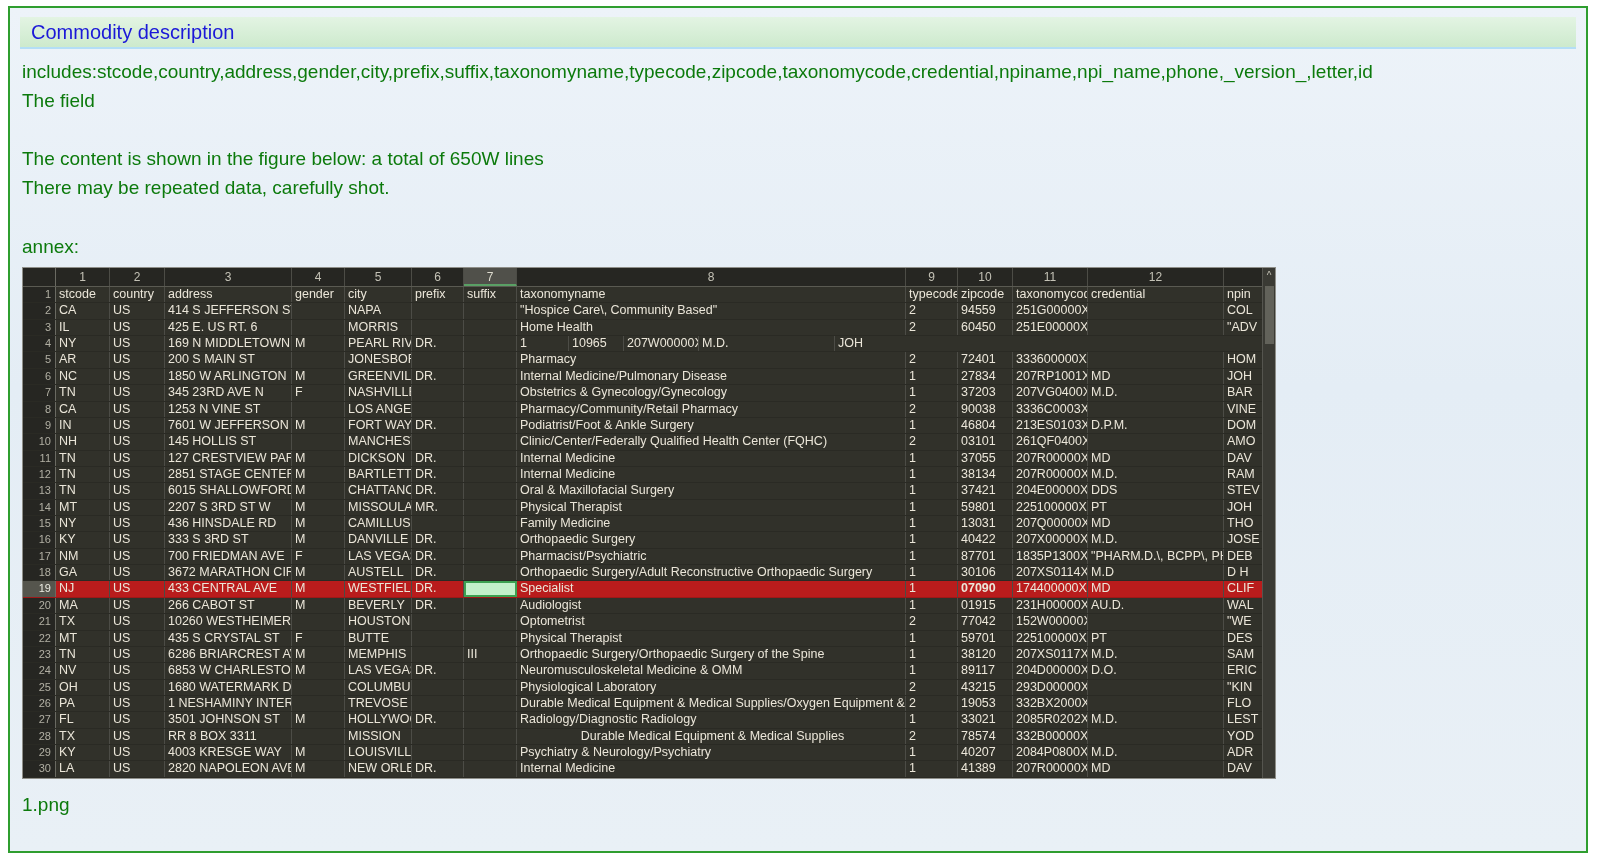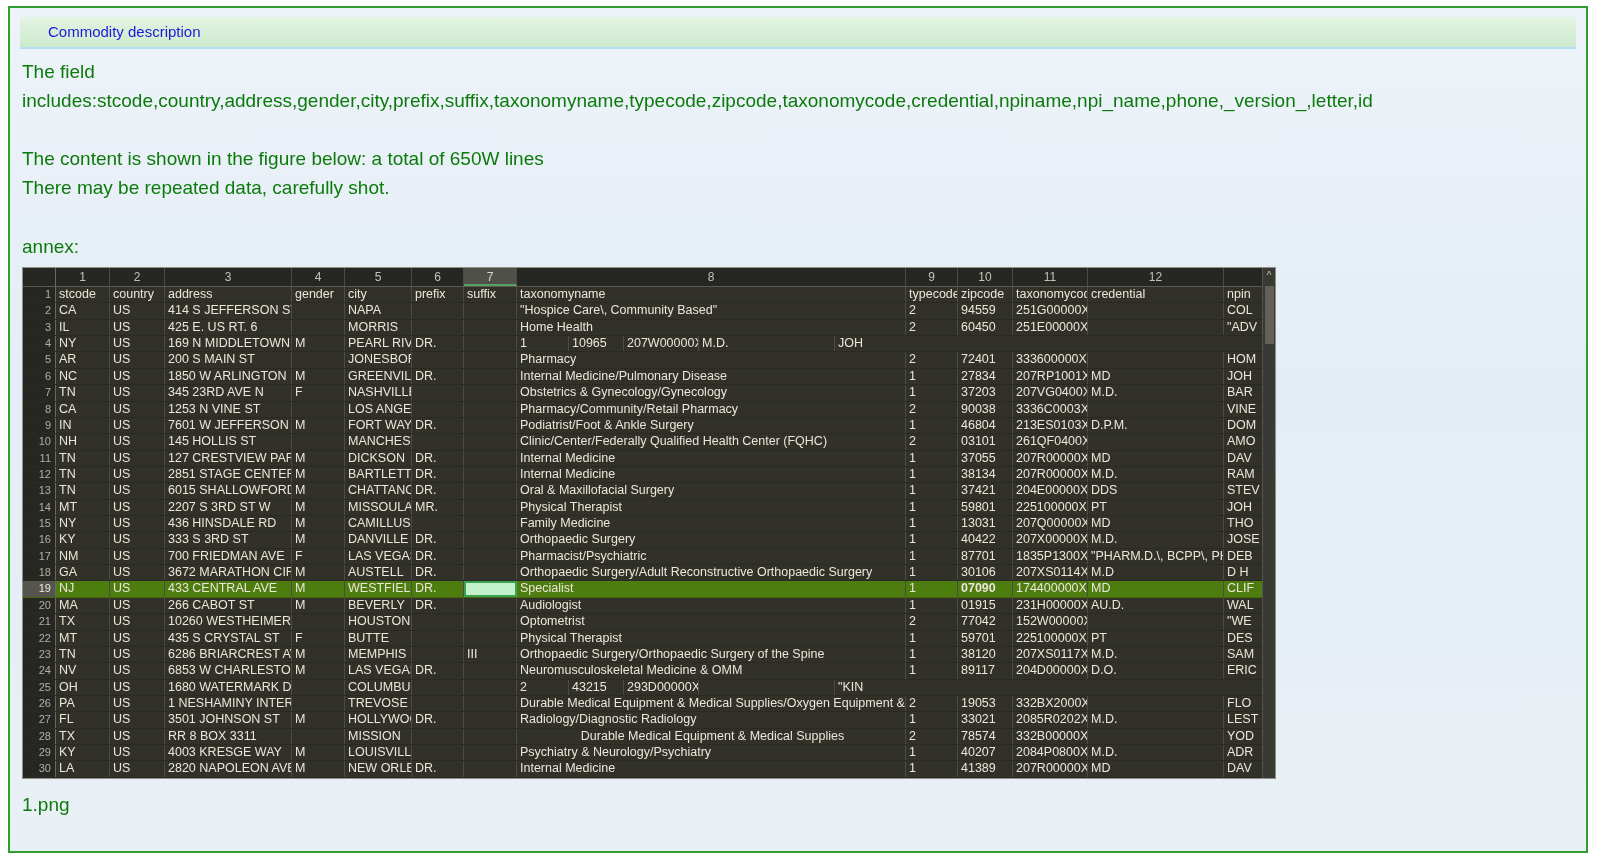--- a/index.html
+++ b/index.html
@@ -1,36 +1,36 @@
 <!DOCTYPE html>
 <html><head>
 <meta charset="utf-8">
 <style>
   html,body{margin:0;padding:0;background:#ffffff;font-family:"Liberation Sans",sans-serif;}
   .viewport{position:relative;width:1603px;height:865px;overflow:hidden;background:#ffffff;}
   .page{position:absolute;top:6px;left:8px;width:1580px;height:847px;border:2px solid #2f9e2f;
         background:linear-gradient(180deg,#edf3f9 0%,#e4edf5 45%,#e9f0f6 100%);box-sizing:border-box;}
   .titlebar{margin:9px 10px 0 10px;height:30px;background:linear-gradient(180deg,#e3f4e3,#cdeacd);
             border-bottom:2px solid #b4def6;}
-  .titlebar .title{color:#1b18d8;font-size:15px;line-height:30px;padding-left:28px;}
+  .titlebar .title{color:#1b18d8;font-size:20px;line-height:30px;padding-left:11px;}
   .desc{margin:8px 10px 0 12px;color:#0c7a0c;font-size:19px;}
   .desc div{height:29px;line-height:29px;white-space:nowrap;}
   .annex{margin:30px 0 0 12px;color:#0c7a0c;font-size:19px;height:29px;line-height:29px;}
   .caption{margin:11px 0 0 12px;color:#0c7a0c;font-size:19px;height:29px;line-height:29px;}
 
   
   .sheet{position:relative;margin:6px 0 0 12px;width:1254px;border:1px solid #8f8f89;
          background:#31312a;box-sizing:border-box;padding-right:13px;}
   .colhead{display:flex;height:18px;background:#262622;border-bottom:1px solid #5a5a52;}
   .colhead .gut0{width:33px;border-right:1px solid #6a6a62;box-sizing:border-box;}
   .cn{flex-shrink:0;border-right:1px solid #4c4c46;color:#c4c2b6;font-size:12px;text-align:center;
       line-height:18px;box-sizing:border-box;overflow:hidden;}
   .cn.active-col{background:#50504a;border-bottom:2px solid #5aa065;color:#dddbce;}
   .srow{display:flex;height:16.37px;border-bottom:1px solid rgba(0,0,0,0.14);box-sizing:border-box;}
-  .srow.active-row{background:#4d7c0f;}
+  .srow.active-row{background:#b91c1c;}
   .gut{width:33px;flex-shrink:0;background:#262622;color:#b2b0a4;font-size:11px;text-align:right;
        padding-right:4px;border-right:1px solid #6a6a62;box-sizing:border-box;line-height:15.5px;overflow:hidden;}
   .gut.active-gut{background:#55554d;color:#ececE2;}
   .cell{flex-shrink:0;border-right:1px solid #4c4c46;overflow:hidden;white-space:nowrap;color:#ebe6d9;
         font-size:12.5px;line-height:15.5px;padding-left:3px;box-sizing:border-box;}
   .cell.active-cell{background:#c3f1cb;color:#1d4d28;outline:2px solid #3da152;outline-offset:-2px;}
   .scrollbar{position:absolute;top:0;right:0;bottom:0;width:13px;background:#3a3a34;
              border-left:1px solid #55554f;box-sizing:border-box;}
   .scroll-up{height:16px;color:#c6c4b8;font-size:10px;text-align:center;line-height:16px;}
   .scroll-thumb{position:absolute;top:18px;left:2px;width:9px;height:58px;background:#62625a;}
@@ -39,22 +39,22 @@
 <body>
 
 <div class="viewport">
   <div class="page">
 
     <div class="titlebar">
       <div class="title">Commodity description</div>
     </div>
 
     <div class="desc">
+      <div>includes:stcode,country,address,gender,city,prefix,suffix,taxonomyname,typecode,zipcode,taxonomycode,credential,npiname,npi_name,phone,_version_,letter,id</div>
       <div>The field</div>
-      <div>includes:stcode,country,address,gender,city,prefix,suffix,taxonomyname,typecode,zipcode,taxonomycode,credential,npiname,npi_name,phone,_version_,letter,id</div>
       <div></div>
       <div>The content is shown in the figure below: a total of 650W lines</div>
       <div>There may be repeated data, carefully shot.</div>
     </div>
 
     <div class="annex">annex:</div>
 
     <div class="sheet">
       <div class="colhead">
         <div class="gut0"></div>
@@ -458,20 +458,21 @@
           </div>
           <div class="srow">
             <div class="gut">25</div>
             <div class="cell" style="width: 54px;">OH</div>
             <div class="cell" style="width: 55px;">US</div>
             <div class="cell" style="width: 127px;">1680 WATERMARK DR</div>
             <div class="cell" style="width: 53px;"></div>
             <div class="cell" style="width: 67px;">COLUMBUS</div>
             <div class="cell" style="width: 52px;"></div>
             <div class="cell" style="width: 53px;"></div>
+            <div class="cell" style="width: 389px;">Physiological Laboratory</div>
             <div class="cell" style="width: 52px;">2</div>
             <div class="cell" style="width: 55px;">43215</div>
             <div class="cell" style="width: 75px;">293D00000X</div>
             <div class="cell" style="width: 136px;"></div>
             <div class="cell" style="flex: 1 1 0%; border-right: none;">"KIN</div>
           </div>
           <div class="srow">
             <div class="gut">26</div>
             <div class="cell" style="width: 54px;">PA</div>
             <div class="cell" style="width: 55px;">US</div>

